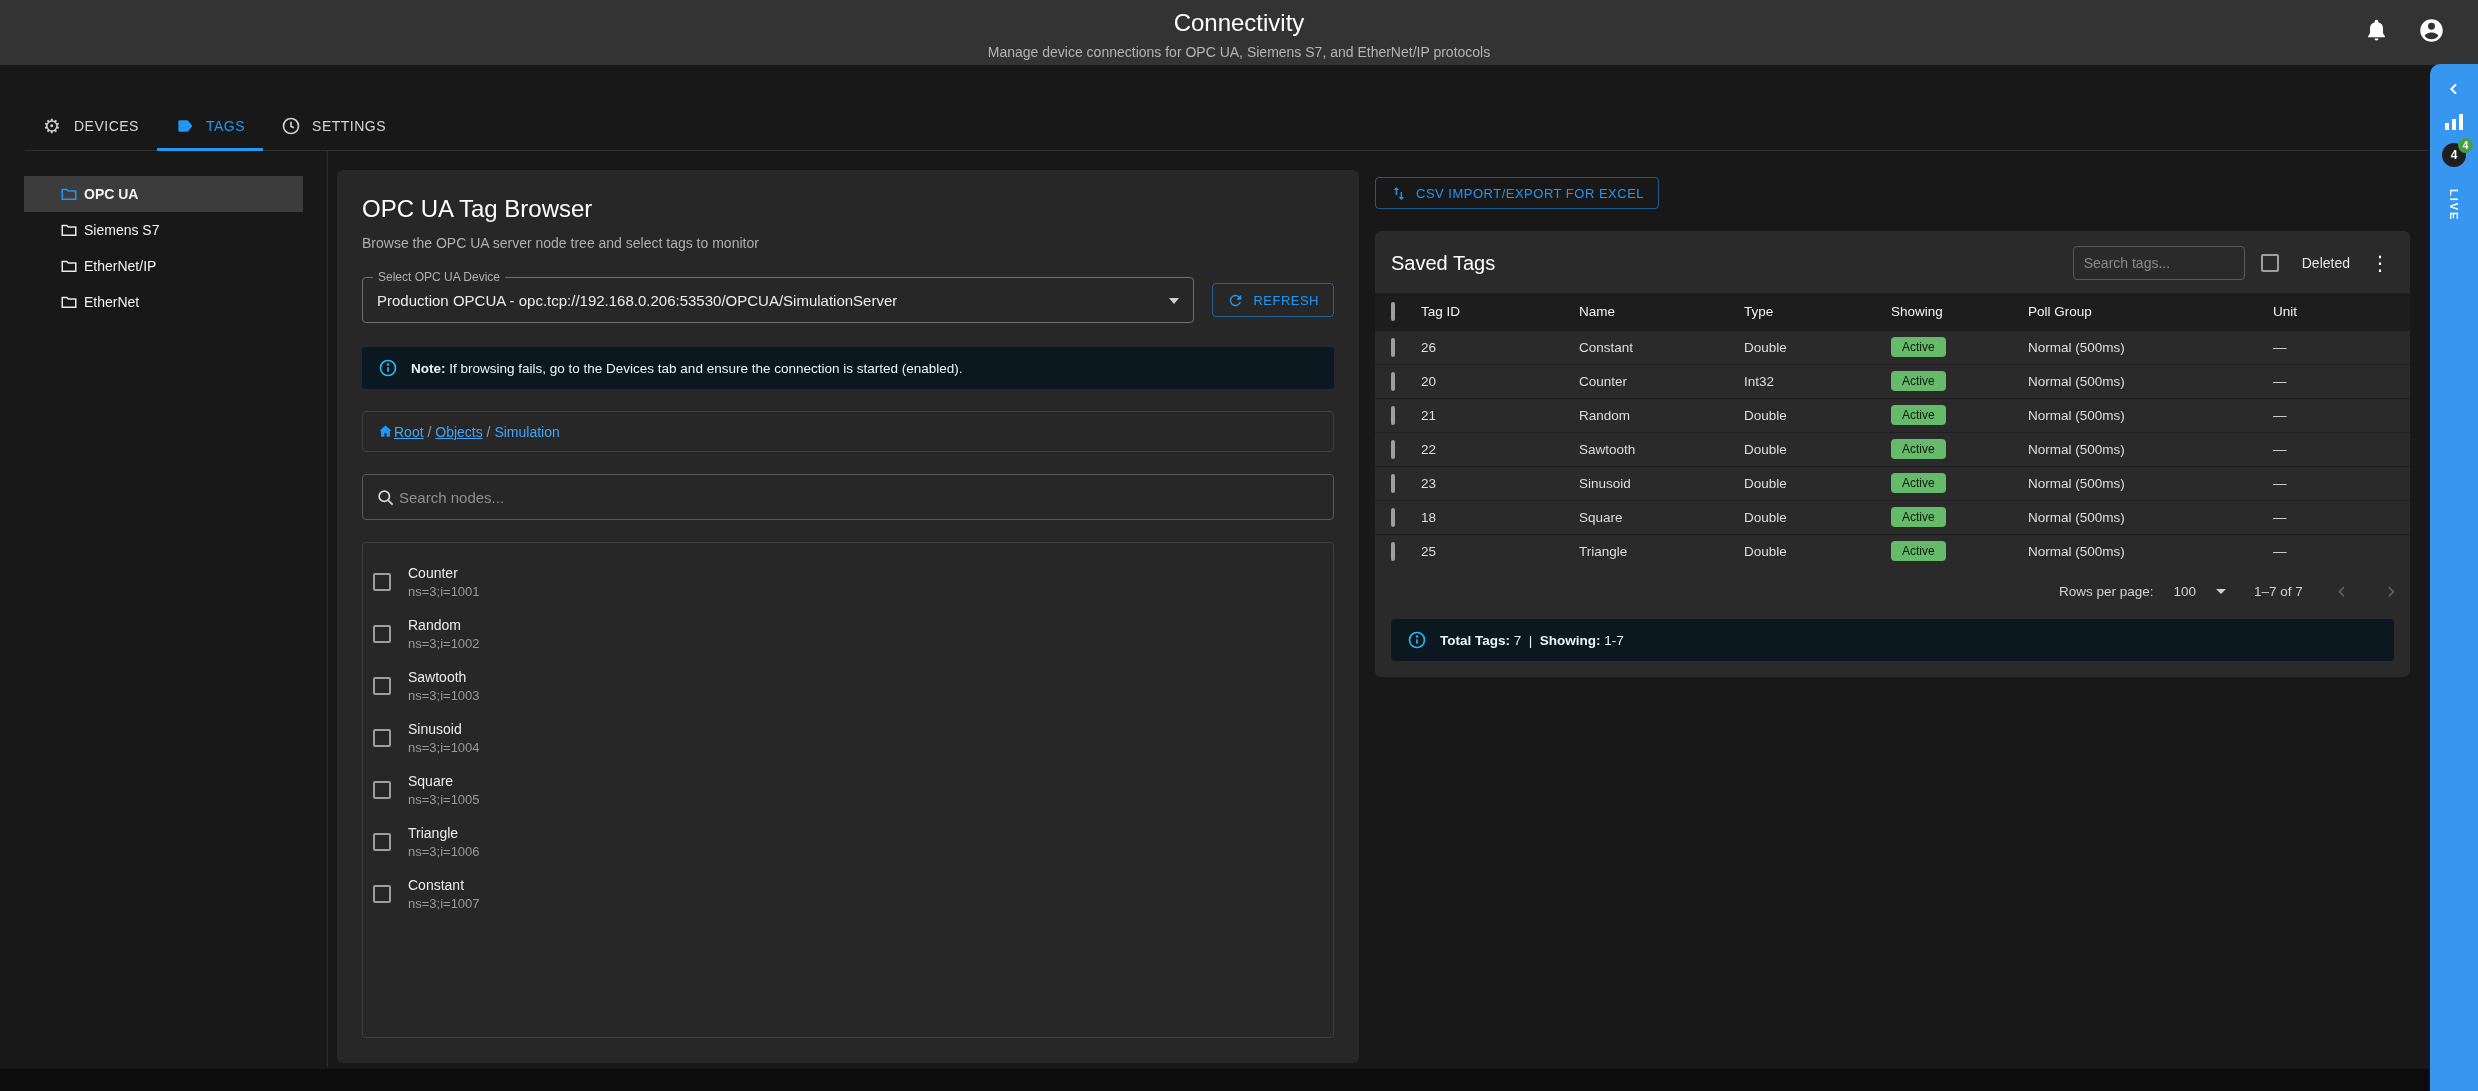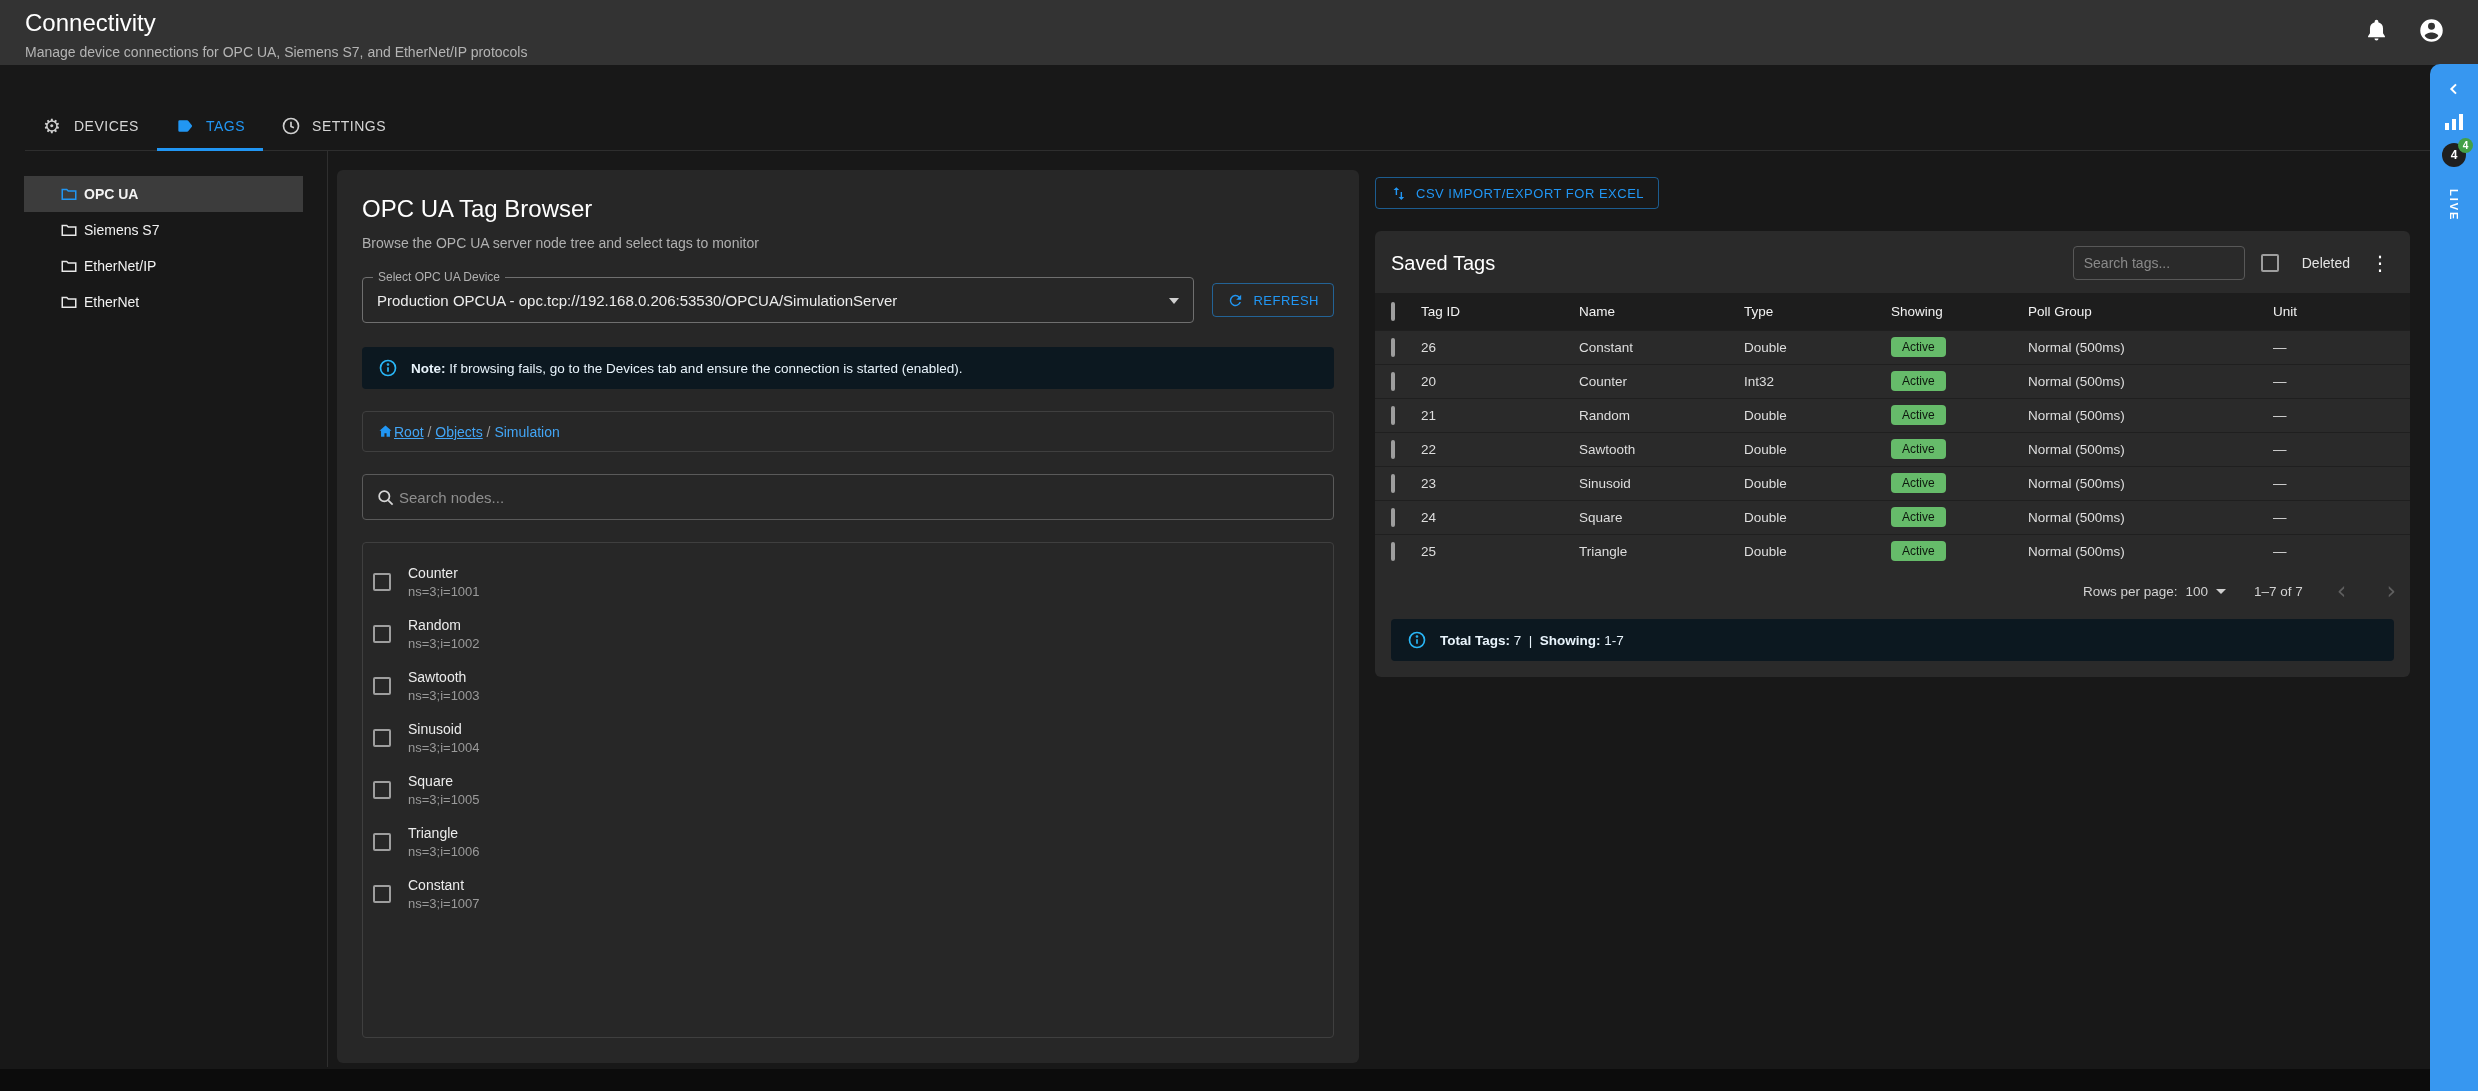--- a/index.html
+++ b/index.html
@@ -4,21 +4,21 @@
 <style>
   * { margin:0; padding:0; box-sizing:border-box; }
   html,body { width:2478px; height:1091px; overflow:hidden; }
   body {
     background:#181818;
     font-family:"Liberation Sans","DejaVu Sans",sans-serif;
     color:#e8e8e8;
     position:relative;
   }
   
-  .app-header { height:65px; background:#333333; padding:9px 25px 4px 25px; position:relative; }
+  .app-header { height:65px; background:#333333; padding:9px 25px 4px 25px; position:relative;text-align:center; }
   .app-title { font-size:24px; font-weight:400; color:#ffffff; }
   .app-subtitle { font-size:14px; color:#b4b4b4; margin-top:7px; }
   .header-icons { position:absolute; top:17px; right:33px; display:flex; align-items:center; gap:28px; }
   .hicon { width:27px; height:27px; color:#ffffff; cursor:pointer; }
   .hicon svg { width:100%; height:100%; display:block; }
 
   
   .tabs-row { margin:38px 48px 0 25px; border-bottom:1px solid #2e2e2e; display:flex; }
   .tab { display:inline-flex; align-items:center; gap:11px; height:48px; padding:0 18px;
          font-size:14px; font-weight:500; letter-spacing:0.5px; color:#d6d6d6; cursor:pointer;
@@ -106,21 +106,21 @@
   table.tags thead tr { background:#1d1d1d; height:37px; }
   table.tags th { font-size:13.5px; font-weight:500; color:#f2f2f2; text-align:left; padding:0; }
   table.tags tbody tr { height:34px; border-top:1px solid #1f1f1f; }
   table.tags td { font-size:13.5px; color:#dedede; padding:0; }
   table.tags .cell-chk { padding-left:16px; }
   .chip { display:inline-block; background:#66bb6a; color:rgba(0,0,0,0.87); font-size:12px;
           padding:4px 11px; border-radius:4px; line-height:1; }
 
   .pager { display:flex; justify-content:flex-end; align-items:center; gap:28px;
            padding:13px 14px 6px 0; font-size:13.5px; color:#d2d2d2; }
-  .rpp { display:flex; align-items:center; gap:8px; cursor:pointer; }
+  .rpp { display:flex; align-items:center; gap:20px; cursor:pointer; }
   .rpp-caret { width:0; height:0; border-left:5px solid transparent; border-right:5px solid transparent;
                border-top:5px solid #cfcfcf; }
   .pg-nav { display:flex; align-items:center; gap:40px; margin-left:6px; }
   .pg-chevron { font-size:24px; color:#5f5f5f; line-height:20px; cursor:default; font-family:"DejaVu Sans",sans-serif; }
 
   .summary { margin:12px 16px 2px 16px; }
 
   
   .live-strip { position:absolute; top:64px; right:0; width:48px; height:1027px;
                 background:#3797f0; border-top-left-radius:10px; display:flex; flex-direction:column;
@@ -421,21 +421,21 @@
     <td>23</td>
     <td>Sinusoid</td>
     <td>Double</td>
     <td><span class="chip">Active</span></td>
     <td>Normal (500ms)</td>
     <td>—</td>
   </tr>
 
   <tr>
     <td class="cell-chk"><span class="cbox"></span></td>
-    <td>24</td>
+    <td>18</td>
     <td>Square</td>
     <td>Double</td>
     <td><span class="chip">Active</span></td>
     <td>Normal (500ms)</td>
     <td>—</td>
   </tr>
 
   <tr>
     <td class="cell-chk"><span class="cbox"></span></td>
     <td>25</td>

